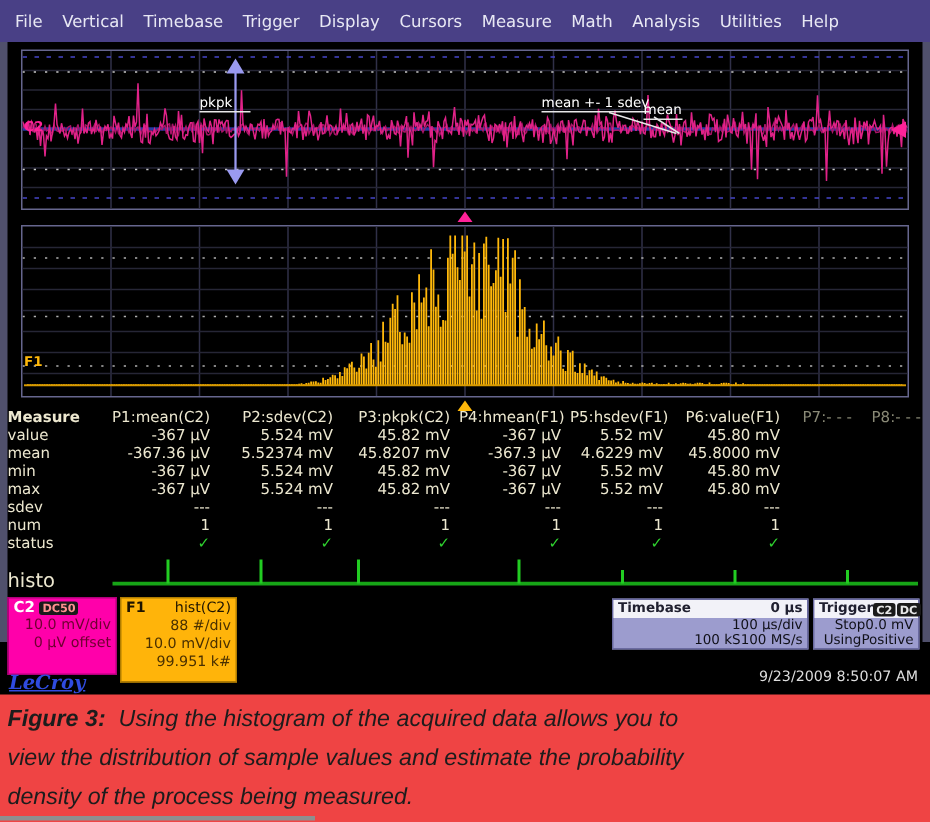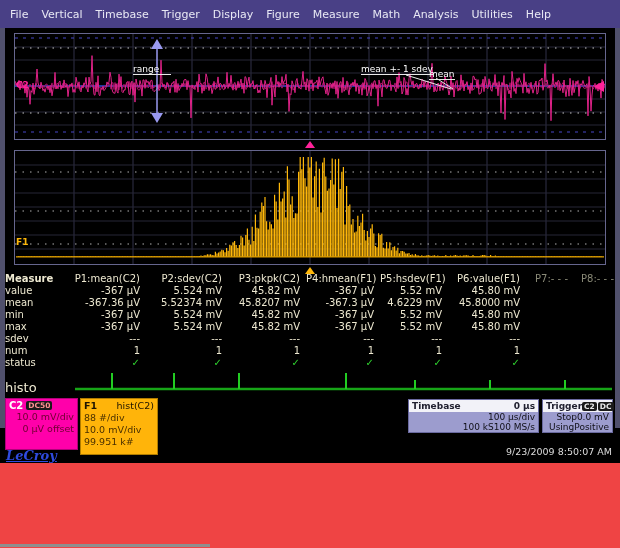--- a/index.html
+++ b/index.html
@@ -51,21 +51,21 @@
   .c2box{position:absolute;left:5px;top:370px;width:73px;height:52px;background:#ff00aa;
     border:1px solid #b1007a;font-size:9.5px;color:#6e0030;padding:1px 3px}
   .c2box .hd{display:flex;align-items:center;gap:3px;color:#fff;font-weight:bold;font-size:10px;line-height:11px}
   .badge{background:#1a1a1a;color:#ff9090;font-size:7.5px;padding:0 2px;border-radius:2px;line-height:9px;white-space:nowrap}
   .c2box .ln{text-align:right;line-height:12px}
 
   .f1box{position:absolute;left:80px;top:370px;width:78px;height:57px;background:#ffb40a;
     border:1px solid #b07c00;font-size:9.5px;color:#4a3000;padding:1px 3px}
   .f1box .hd{display:flex;justify-content:space-between;font-size:9.5px;color:#1e1400;line-height:12px}
   .f1box .hd b{font-weight:bold}
-  .f1box .ln{line-height:12px}
+  .f1box .ln{text-align:right;line-height:12px}
 
   .lavbox{position:absolute;top:371px;height:34px;background:#9c9cce;border:1px solid #6a6aa0;font-size:9px;color:#101018}
   .tbbox{left:408px;width:131px}
   .trbox{left:542px;width:71px}
   .lavbox .hd{display:flex;justify-content:space-between;align-items:center;background:#f2f2f8;
     padding:0 3px;height:12px;line-height:12px;font-weight:bold;color:#202030}
   .lavbox .rw{display:flex;justify-content:flex-end;padding:0 3px;line-height:10px}
   .trbadges{display:flex;gap:1px}
   .trbadge{background:#1a1a1a;color:#e8e8e8;font-size:7.5px;font-weight:bold;padding:0 2px;border-radius:2px;line-height:9px}
 
@@ -83,21 +83,21 @@
 <body>
 
 <div class="page">
 
   <div class="menubar" id="menubar">
       <span class="menu-item">File</span>
       <span class="menu-item">Vertical</span>
       <span class="menu-item">Timebase</span>
       <span class="menu-item">Trigger</span>
       <span class="menu-item">Display</span>
-      <span class="menu-item">Figure</span>
+      <span class="menu-item">Cursors</span>
       <span class="menu-item">Measure</span>
       <span class="menu-item">Math</span>
       <span class="menu-item">Analysis</span>
       <span class="menu-item">Utilities</span>
       <span class="menu-item">Help</span>
     </div>
 
   <div class="scope-display">
     <div class="edge-l"></div>
     <div class="edge-r"></div>
@@ -128,21 +128,21 @@
           <polyline points="0,51.6 1,49.1 2,51.1 3,48.7 4,51.9 5,54.7 6,49.2 7,54.1 8,48.4 9,48.9 10,54.9 11,56.0 12,51.1 13,55.7 14,53.5 15,50.2 16,53.3 17,52.7 18,52.1 19,53.7 20,55.2 21,49.2 22,51.9 23,53.2 24,53.7 25,53.5 26,53.0 27,53.5 28,51.4 29,53.7 30,51.1 31,50.4 32,49.9 33,56.0 34,52.5 35,51.3 36,52.1 37,48.9 38,54.2 39,52.6 40,47.9 41,54.6 42,49.3 43,49.9 44,52.0 45,52.9 46,52.5 47,51.7 48,49.2 49,54.0 50,50.3 51,49.1 52,52.7 53,54.5 54,51.9 55,52.7 56,53.0 57,50.5 58,52.1 59,50.6 60,52.6 61,51.9 62,54.4 63,50.7 64,54.8 65,53.1 66,55.7 67,53.0 68,52.5 69,49.2 70,51.9 71,54.4 72,52.1 73,51.3 74,49.4 75,53.6 76,51.4 77,50.6 78,53.3 79,55.1 80,52.5 81,51.1 82,49.9 83,51.3 84,54.2 85,53.2 86,54.3 87,53.8 88,52.5 89,53.8 90,52.2 91,51.7 92,51.8 93,52.4 94,50.4 95,49.7 96,55.2 97,49.0 98,48.6 99,55.6 100,48.5 101,52.4 102,49.4 103,54.3 104,56.0 105,49.8 106,51.5 107,54.7 108,52.8 109,50.2 110,53.5 111,51.3 112,49.8 113,54.2 114,47.2 115,53.1 116,48.5 117,54.8 118,53.5 119,48.4 120,50.4 121,51.7 122,52.5 123,55.7 124,56.0 125,55.5 126,50.9 127,51.7 128,53.4 129,51.5 130,50.2 131,53.5 132,50.6 133,53.9 134,53.0 135,48.0 136,55.0 137,50.9 138,53.1 139,53.9 140,51.8 141,52.4 142,50.2 143,54.7 144,50.2 145,54.1 146,49.3 147,48.6 148,51.1 149,52.2 150,54.7 151,55.8 152,48.3 153,51.9 154,51.8 155,52.0 156,51.1 157,52.0 158,53.3 159,50.4 160,54.5 161,51.7 162,52.5 163,52.2 164,53.4 165,51.8 166,51.8 167,52.6 168,51.8 169,52.0 170,49.2 171,53.0 172,47.5 173,52.0 174,53.4 175,52.3 176,51.7 177,54.0 178,51.0 179,53.2 180,55.8 181,52.6 182,51.2 183,49.4 184,50.8 185,49.7 186,49.1 187,52.6 188,50.3 189,48.2 190,48.7 191,55.2 192,53.1 193,50.7 194,49.4 195,54.1 196,51.1 197,51.8 198,49.5 199,51.8 200,49.1 201,49.4 202,54.1 203,52.4 204,50.0 205,56.1 206,54.4 207,51.3 208,55.3 209,55.9 210,53.5 211,53.0 212,51.6 213,51.4 214,51.6 215,52.9 216,51.7 217,54.3 218,50.2 219,53.7 220,55.0 221,50.7 222,54.2 223,49.7 224,50.8 225,49.7 226,51.9 227,51.6 228,52.4 229,52.3 230,52.3 231,55.5 232,53.3 233,51.7 234,52.9 235,50.7 236,50.4 237,52.8 238,52.2 239,52.1 240,54.8 241,52.0 242,50.2 243,53.0 244,51.8 245,52.4 246,49.4 247,51.5 248,50.3 249,51.8 250,54.0 251,54.8 252,50.5 253,52.0 254,53.7 255,54.0 256,50.8 257,47.6 258,53.0 259,50.5 260,53.1 261,52.5 262,53.1 263,51.8 264,47.8 265,50.1 266,52.0 267,54.2 268,51.8 269,50.6 270,49.0 271,50.1 272,51.0 273,52.9 274,51.5 275,52.8 276,54.4 277,51.0 278,56.2 279,54.5 280,52.3 281,51.0 282,50.8 283,49.4 284,54.5 285,52.4 286,50.6 287,51.7 288,52.5 289,50.8 290,52.8 291,50.8 292,50.8 293,53.4 294,51.8 295,53.0 296,55.0 297,52.3 298,49.3 299,52.2 300,53.5 301,52.0 302,53.9 303,51.9 304,50.2 305,52.3 306,51.6 307,53.3 308,48.7 309,48.1 310,53.9 311,51.9 312,52.0 313,50.2 314,52.3 315,50.5 316,54.4 317,49.8 318,54.9 319,49.6 320,55.0 321,52.7 322,50.7 323,51.7 324,51.0 325,53.7 326,50.5 327,51.5 328,52.8 329,54.2 330,52.5 331,56.1 332,49.6 333,48.5 334,53.3 335,55.2 336,54.3 337,49.3 338,51.8 339,49.2 340,49.3 341,53.0 342,49.0 343,52.1 344,53.8 345,52.1 346,50.8 347,49.9 348,49.9 349,55.6 350,52.4 351,55.3 352,48.5 353,52.7 354,51.1 355,54.5 356,50.2 357,48.7 358,55.0 359,50.5 360,53.0 361,50.1 362,54.3 363,50.7 364,52.7 365,54.1 366,48.9 367,50.0 368,51.5 369,53.1 370,50.5 371,50.6 372,52.4 373,50.5 374,52.2 375,51.7 376,51.4 377,50.8 378,52.5 379,51.8 380,48.9 381,52.9 382,51.1 383,54.8 384,53.1 385,51.5 386,49.4 387,51.7 388,51.0 389,51.6 390,53.5 391,48.1 392,48.1 393,53.0 394,53.2 395,52.8 396,52.8 397,52.7 398,53.1 399,54.0 400,50.1 401,52.6 402,52.7 403,52.2 404,54.4 405,51.3 406,49.6 407,49.9 408,51.0 409,52.5 410,51.3 411,52.6 412,52.3 413,52.7 414,53.3 415,50.9 416,50.4 417,48.2 418,50.7 419,52.7 420,55.8 421,51.1 422,50.4 423,52.9 424,51.9 425,54.0 426,49.1 427,48.8 428,49.6 429,50.8 430,54.2 431,53.5 432,50.7 433,50.4 434,53.6 435,51.9 436,52.6 437,52.9 438,52.4 439,50.9 440,53.3 441,53.6 442,54.3 443,52.0 444,51.7 445,55.9 446,53.8 447,54.2 448,49.0 449,51.7 450,52.1 451,50.0 452,48.7 453,54.0 454,54.5 455,53.2 456,52.7 457,51.6 458,55.6 459,55.5 460,51.3 461,52.0 462,51.1 463,50.6 464,54.9 465,50.5 466,53.0 467,49.1 468,50.3 469,54.3 470,53.9 471,53.4 472,52.9 473,50.5 474,50.6 475,47.1 476,53.4 477,53.2 478,50.1 479,51.8 480,47.2 481,54.9 482,52.5 483,52.5 484,51.9 485,51.7 486,52.3 487,48.5 488,50.9 489,49.2 490,51.8 491,49.9 492,51.1 493,56.1 494,54.6 495,48.7 496,54.9 497,52.7 498,47.6 499,53.8 500,50.1 501,47.7 502,53.2 503,49.5 504,53.1 505,50.5 506,53.0 507,51.6 508,50.7 509,51.3 510,49.0 511,51.4 512,52.4 513,50.6 514,48.9 515,52.4 516,52.0 517,55.0 518,52.7 519,51.1 520,49.1 521,52.2 522,52.0 523,53.0 524,48.9 525,53.0 526,52.5 527,53.2 528,54.5 529,51.6 530,52.3 531,49.1 532,52.7 533,54.4 534,53.4 535,52.7 536,53.0 537,49.9 538,48.8 539,51.1 540,54.0 541,51.3 542,49.2 543,56.1 544,49.0 545,48.7 546,52.6 547,50.3 548,48.6 549,50.8 550,52.4 551,50.9 552,54.0 553,54.6 554,53.4 555,51.0 556,52.6 557,55.5 558,52.0 559,49.8 560,50.4 561,50.3 562,51.8 563,52.7 564,50.9 565,54.4 566,51.4 567,49.7 568,52.3 569,54.4 570,54.1 571,54.0 572,52.0 573,53.8 574,48.4 575,53.3 576,51.7 577,52.6 578,55.1 579,53.7 580,49.1 581,52.2 582,51.2 583,50.1 584,53.2 585,49.6 586,51.7 587,50.6 588,48.3 589,51.3 590,54.5 " fill="none" stroke="#a81468" stroke-width="1"></polyline>
           <polyline points="0,47.1 1,49.4 2,51.8 3,52.2 4,46.4 5,55.9 6,47.0 7,49.0 8,54.4 9,51.2 10,59.2 11,49.8 12,63.3 13,52.8 14,55.4 15,70.3 16,56.7 17,58.4 18,49.1 19,60.3 20,53.9 21,48.9 22,35.0 23,48.9 24,52.2 25,55.0 26,48.2 27,52.3 28,56.7 29,54.7 30,58.2 31,54.1 32,52.1 33,54.4 34,51.9 35,58.7 36,51.5 37,61.8 38,55.6 39,54.2 40,38.4 41,55.0 42,51.8 43,54.8 44,48.1 45,47.1 46,55.4 47,51.7 48,54.0 49,45.9 50,51.5 51,53.5 52,50.3 53,62.6 54,54.2 55,50.2 56,52.0 57,48.9 58,58.3 59,55.3 60,58.4 61,43.2 62,48.2 63,52.4 64,47.8 65,56.2 66,57.9 67,51.5 68,54.1 69,48.8 70,50.3 71,43.4 72,54.9 73,58.0 74,43.1 75,50.5 76,47.3 77,21.6 78,49.3 79,60.6 80,61.2 81,48.3 82,57.8 83,41.8 84,60.8 85,61.7 86,54.1 87,55.7 88,52.3 89,56.6 90,55.3 91,53.4 92,47.9 93,50.6 94,48.0 95,38.2 96,43.3 97,55.1 98,58.5 99,59.0 100,59.3 101,50.0 102,57.4 103,59.1 104,40.1 105,52.8 106,42.6 107,57.7 108,58.7 109,55.8 110,56.2 111,50.3 112,47.9 113,47.9 114,60.2 115,60.6 116,49.1 117,47.1 118,61.3 119,49.3 120,68.1 121,45.0 122,50.0 123,52.5 124,53.7 125,46.5 126,50.5 127,62.1 128,45.9 129,46.0 130,54.4 131,45.6 132,48.6 133,47.2 134,50.6 135,48.1 136,46.3 137,46.4 138,56.6 139,57.6 140,56.8 141,55.6 142,55.3 143,51.5 144,56.6 145,54.4 146,26.2 147,48.7 148,53.1 149,50.2 150,52.3 151,54.3 152,49.0 153,49.3 154,54.2 155,58.9 156,52.6 157,48.8 158,49.4 159,47.2 160,58.3 161,45.3 162,58.5 163,49.5 164,56.5 165,54.2 166,53.4 167,49.3 168,52.3 169,46.1 170,45.5 171,45.6 172,55.7 173,46.6 174,52.7 175,51.9 176,83.9 177,50.9 178,53.8 179,54.6 180,51.7 181,52.0 182,47.5 183,58.1 184,40.1 185,48.7 186,49.9 187,59.3 188,50.9 189,56.9 190,51.3 191,39.8 192,43.3 193,50.5 194,56.5 195,51.7 196,51.6 197,59.6 198,55.3 199,47.4 200,55.2 201,54.9 202,50.8 203,42.9 204,52.9 205,49.3 206,50.0 207,52.8 208,52.5 209,49.9 210,54.7 211,52.2 212,38.3 213,54.4 214,49.3 215,52.2 216,41.3 217,51.6 218,56.2 219,49.4 220,48.5 221,56.3 222,53.7 223,47.3 224,53.8 225,49.3 226,45.1 227,55.1 228,49.1 229,59.3 230,42.6 231,43.5 232,53.4 233,47.5 234,43.1 235,53.5 236,49.6 237,50.4 238,46.6 239,55.0 240,53.8 241,50.9 242,52.3 243,59.0 244,56.1 245,58.7 246,46.1 247,50.0 248,55.0 249,55.6 250,46.4 251,50.6 252,63.7 253,49.9 254,51.5 255,48.6 256,43.4 257,71.2 258,52.0 259,53.8 260,63.0 261,40.9 262,50.5 263,47.5 264,53.3 265,49.1 266,51.4 267,42.6 268,50.5 269,47.0 270,46.5 271,40.3 272,57.8 273,50.1 274,77.4 275,59.7 276,60.7 277,46.8 278,50.1 279,52.2 280,58.7 281,46.9 282,44.5 283,53.0 284,53.1 285,53.6 286,55.2 287,46.2 288,37.4 289,50.5 290,47.9 291,56.0 292,44.7 293,47.0 294,57.2 295,45.9 296,49.7 297,45.7 298,56.8 299,48.8 300,49.2 301,48.3 302,46.2 303,55.1 304,42.8 305,51.4 306,47.2 307,44.3 308,42.8 309,51.5 310,55.1 311,59.9 312,49.0 313,61.3 314,58.1 315,48.9 316,49.8 317,53.7 318,48.7 319,52.3 320,46.8 321,60.2 322,47.5 323,64.3 324,52.1 325,48.3 326,47.6 327,58.6 328,43.4 329,57.3 330,55.3 331,51.0 332,46.9 333,55.5 334,60.8 335,52.0 336,49.7 337,51.0 338,48.1 339,52.0 340,45.6 341,57.4 342,50.2 343,51.3 344,59.8 345,52.7 346,51.3 347,61.2 348,48.6 349,54.0 350,44.5 351,46.8 352,61.9 353,59.1 354,51.8 355,57.3 356,62.1 357,49.8 358,53.6 359,47.1 360,46.7 361,54.5 362,51.2 363,72.2 364,46.1 365,51.1 366,53.5 367,62.9 368,46.4 369,45.7 370,51.0 371,53.8 372,54.4 373,51.1 374,46.2 375,46.5 376,56.7 377,51.3 378,51.9 379,51.9 380,54.8 381,57.9 382,42.9 383,53.6 384,38.6 385,48.8 386,47.5 387,60.0 388,57.2 389,43.5 390,46.6 391,60.9 392,54.5 393,61.1 394,44.7 395,39.7 396,47.0 397,51.2 398,46.8 399,54.1 400,52.5 401,49.7 402,49.6 403,54.8 404,54.5 405,50.0 406,53.8 407,45.0 408,46.7 409,53.3 410,47.1 411,49.6 412,55.5 413,47.0 414,54.5 415,55.3 416,48.9 417,29.3 418,47.8 419,58.0 420,52.4 421,57.2 422,57.2 423,49.0 424,50.6 425,56.8 426,48.0 427,53.7 428,56.3 429,49.5 430,42.4 431,46.9 432,49.6 433,55.2 434,61.0 435,56.1 436,42.1 437,56.1 438,48.7 439,63.0 440,53.3 441,47.6 442,46.5 443,57.1 444,54.1 445,56.3 446,40.8 447,52.4 448,46.2 449,57.0 450,49.9 451,51.2 452,47.6 453,55.7 454,52.3 455,59.5 456,48.9 457,56.6 458,42.2 459,42.5 460,46.0 461,44.9 462,54.1 463,45.6 464,60.3 465,59.5 466,59.0 467,53.5 468,45.2 469,57.6 470,42.4 471,48.3 472,54.0 473,54.6 474,44.8 475,51.1 476,56.0 477,57.3 478,48.7 479,50.8 480,40.5 481,52.1 482,48.7 483,61.8 484,47.5 485,53.7 486,79.1 487,48.7 488,51.4 489,41.5 490,85.5 491,51.2 492,50.2 493,56.0 494,59.9 495,55.8 496,63.9 497,37.4 498,45.8 499,57.4 500,54.3 501,59.6 502,44.4 503,48.5 504,43.7 505,46.3 506,48.7 507,51.2 508,59.2 509,39.4 510,52.6 511,47.8 512,58.5 513,54.1 514,59.6 515,54.4 516,48.3 517,54.7 518,59.2 519,55.1 520,51.3 521,47.0 522,60.2 523,58.5 524,47.3 525,45.8 526,46.5 527,44.0 528,56.3 529,51.7 530,29.6 531,48.2 532,45.9 533,51.5 534,53.8 535,50.9 536,86.7 537,51.4 538,39.7 539,51.5 540,50.9 541,47.9 542,51.5 543,46.5 544,46.9 545,56.7 546,53.8 547,52.4 548,58.8 549,46.0 550,55.9 551,62.7 552,54.4 553,51.1 554,62.2 555,44.3 556,54.6 557,61.4 558,46.5 559,58.7 560,54.0 561,47.2 562,50.5 563,46.5 564,62.3 565,49.7 566,51.0 567,49.8 568,46.5 569,50.2 570,52.4 571,51.5 572,49.7 573,81.9 574,42.5 575,53.4 576,77.1 577,61.0 578,52.0 579,51.1 580,51.0 581,55.4 582,50.7 583,57.1 584,49.1 585,53.0 586,64.1 587,45.4 588,48.1 589,49.8 590,51.3 " fill="none" stroke="#e02288" stroke-width="1"></polyline>
           <line x1="142" y1="12" x2="142" y2="82" stroke="#9a9af0" stroke-width="1.5"></line>
           <polygon points="136,15 148,15 142,5" fill="#9a9af0"></polygon>
           <polygon points="136,79 148,79 142,89" fill="#9a9af0"></polygon>
           <line x1="391" y1="41" x2="436" y2="55" stroke="#e8e8e8" stroke-width="1"></line>
           <line x1="421" y1="44" x2="438" y2="55" stroke="#e8e8e8" stroke-width="1"></line>
           <polygon points="589,47 589,58 579,52.5" fill="#ff2299"></polygon>
         </svg>
       <span class="trace-label c2-label">C2</span>
-      <span class="ann ann-pkpk">range</span>
+      <span class="ann ann-pkpk">pkpk</span>
       <span class="ann ann-meansdev">mean +- 1 sdev</span>
       <span class="ann ann-mean">mean</span>
     </div>
 
     <div class="tri tri-pink"></div>
 
     <div class="panel hist-panel">
       <svg id="hist-svg" width="590" height="113">
           <line x1="59" y1="0" x2="59" y2="113" stroke="#303048" stroke-width="1"></line>
           <line x1="118" y1="0" x2="118" y2="113" stroke="#303048" stroke-width="1"></line>
@@ -322,15 +322,19 @@
       <div class="rw">
         <span>Using</span>
         <span>Positive</span>
       </div>
     </div>
 
     <div class="logo">LeCroy</div>
     <div class="timestamp">9/23/2009 8:50:07 AM</div>
   </div>
 
+  <div class="caption">
+    <span class="cap-bold">Figure 3:</span>&nbsp;
+    <span>Using the histogram of the acquired data allows you to view the distribution of sample values and estimate the probability density of the process being measured.</span>
+  </div>
 
   <div class="cropped-line"></div>
 </div>
 
 </body></html>

